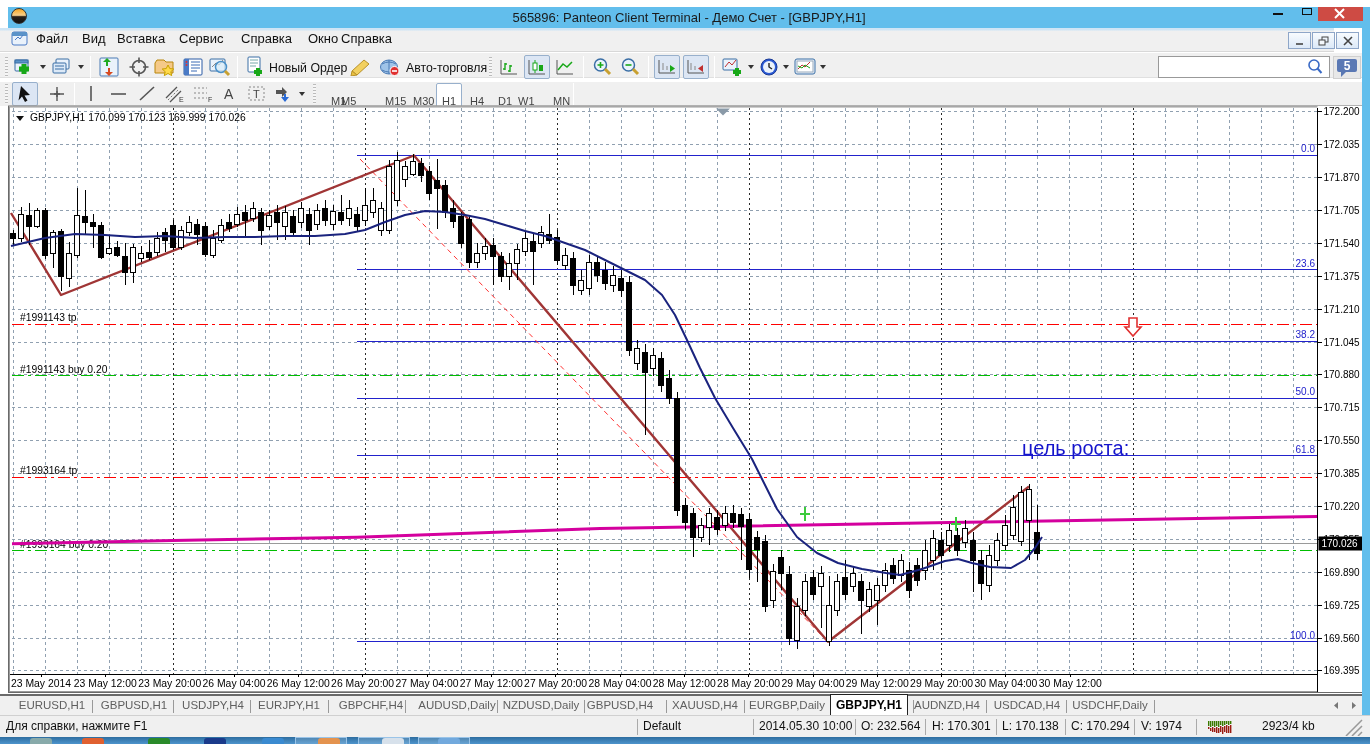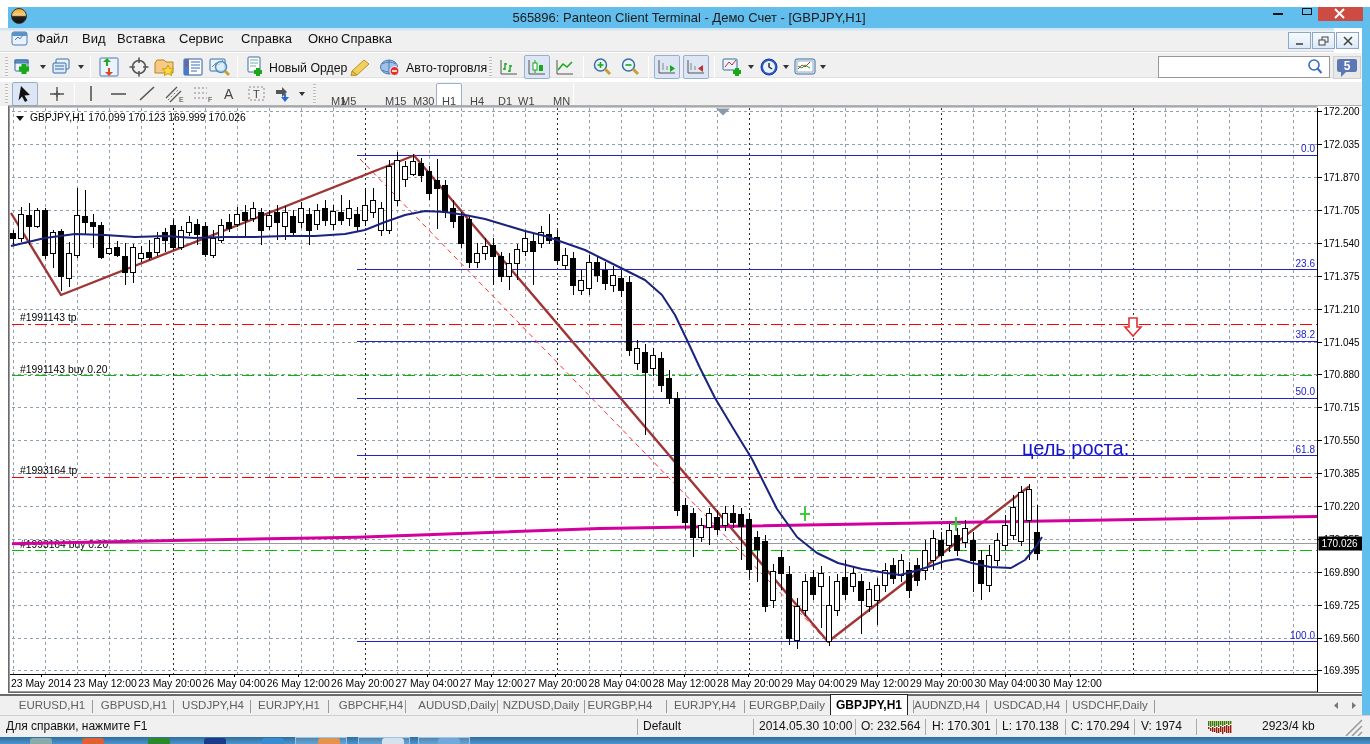--- a/index.html
+++ b/index.html
@@ -750,22 +750,22 @@
     <line x1="8.5" y1="587.5" x2="1361.0" y2="587.5" stroke="#6a6a6a" stroke-width="1.6" shape-rendering="crispEdges"></line>
   </svg>
 <div class="tabs">
 <div class="tab-t" style="left:52px;transform:translateX(-50%)">EURUSD,H1</div>
 <div class="tab-t" style="left:134px;transform:translateX(-50%)">GBPUSD,H1</div>
 <div class="tab-t" style="left:213px;transform:translateX(-50%)">USDJPY,H4</div>
 <div class="tab-t" style="left:289px;transform:translateX(-50%)">EURJPY,H1</div>
 <div class="tab-t" style="left:371px;transform:translateX(-50%)">GBPCHF,H4</div>
 <div class="tab-t" style="left:457px;transform:translateX(-50%)">AUDUSD,Daily</div>
 <div class="tab-t" style="left:541px;transform:translateX(-50%)">NZDUSD,Daily</div>
-<div class="tab-t" style="left:620px;transform:translateX(-50%)">EURGBP,H4</div>
-<div class="tab-t" style="left:705px;transform:translateX(-50%)">EURJPY,H4</div>
+<div class="tab-t" style="left:620px;transform:translateX(-50%)">GBPUSD,H4</div>
+<div class="tab-t" style="left:705px;transform:translateX(-50%)">XAUUSD,H4</div>
 <div class="tab-t" style="left:787px;transform:translateX(-50%)">EURGBP,Daily</div>
 <div class="tab-t" style="left:947px;transform:translateX(-50%)">AUDNZD,H4</div>
 <div class="tab-t" style="left:1027px;transform:translateX(-50%)">USDCAD,H4</div>
 <div class="tab-t" style="left:1110px;transform:translateX(-50%)">USDCHF,Daily</div>
 <div class="abs" style="left:92px;top:4px;width:1px;height:13px;background:#999"></div>
 <div class="abs" style="left:173px;top:4px;width:1px;height:13px;background:#999"></div>
 <div class="abs" style="left:250px;top:4px;width:1px;height:13px;background:#999"></div>
 <div class="abs" style="left:328px;top:4px;width:1px;height:13px;background:#999"></div>
 <div class="abs" style="left:405px;top:4px;width:1px;height:13px;background:#999"></div>
 <div class="abs" style="left:497px;top:4px;width:1px;height:13px;background:#999"></div>

